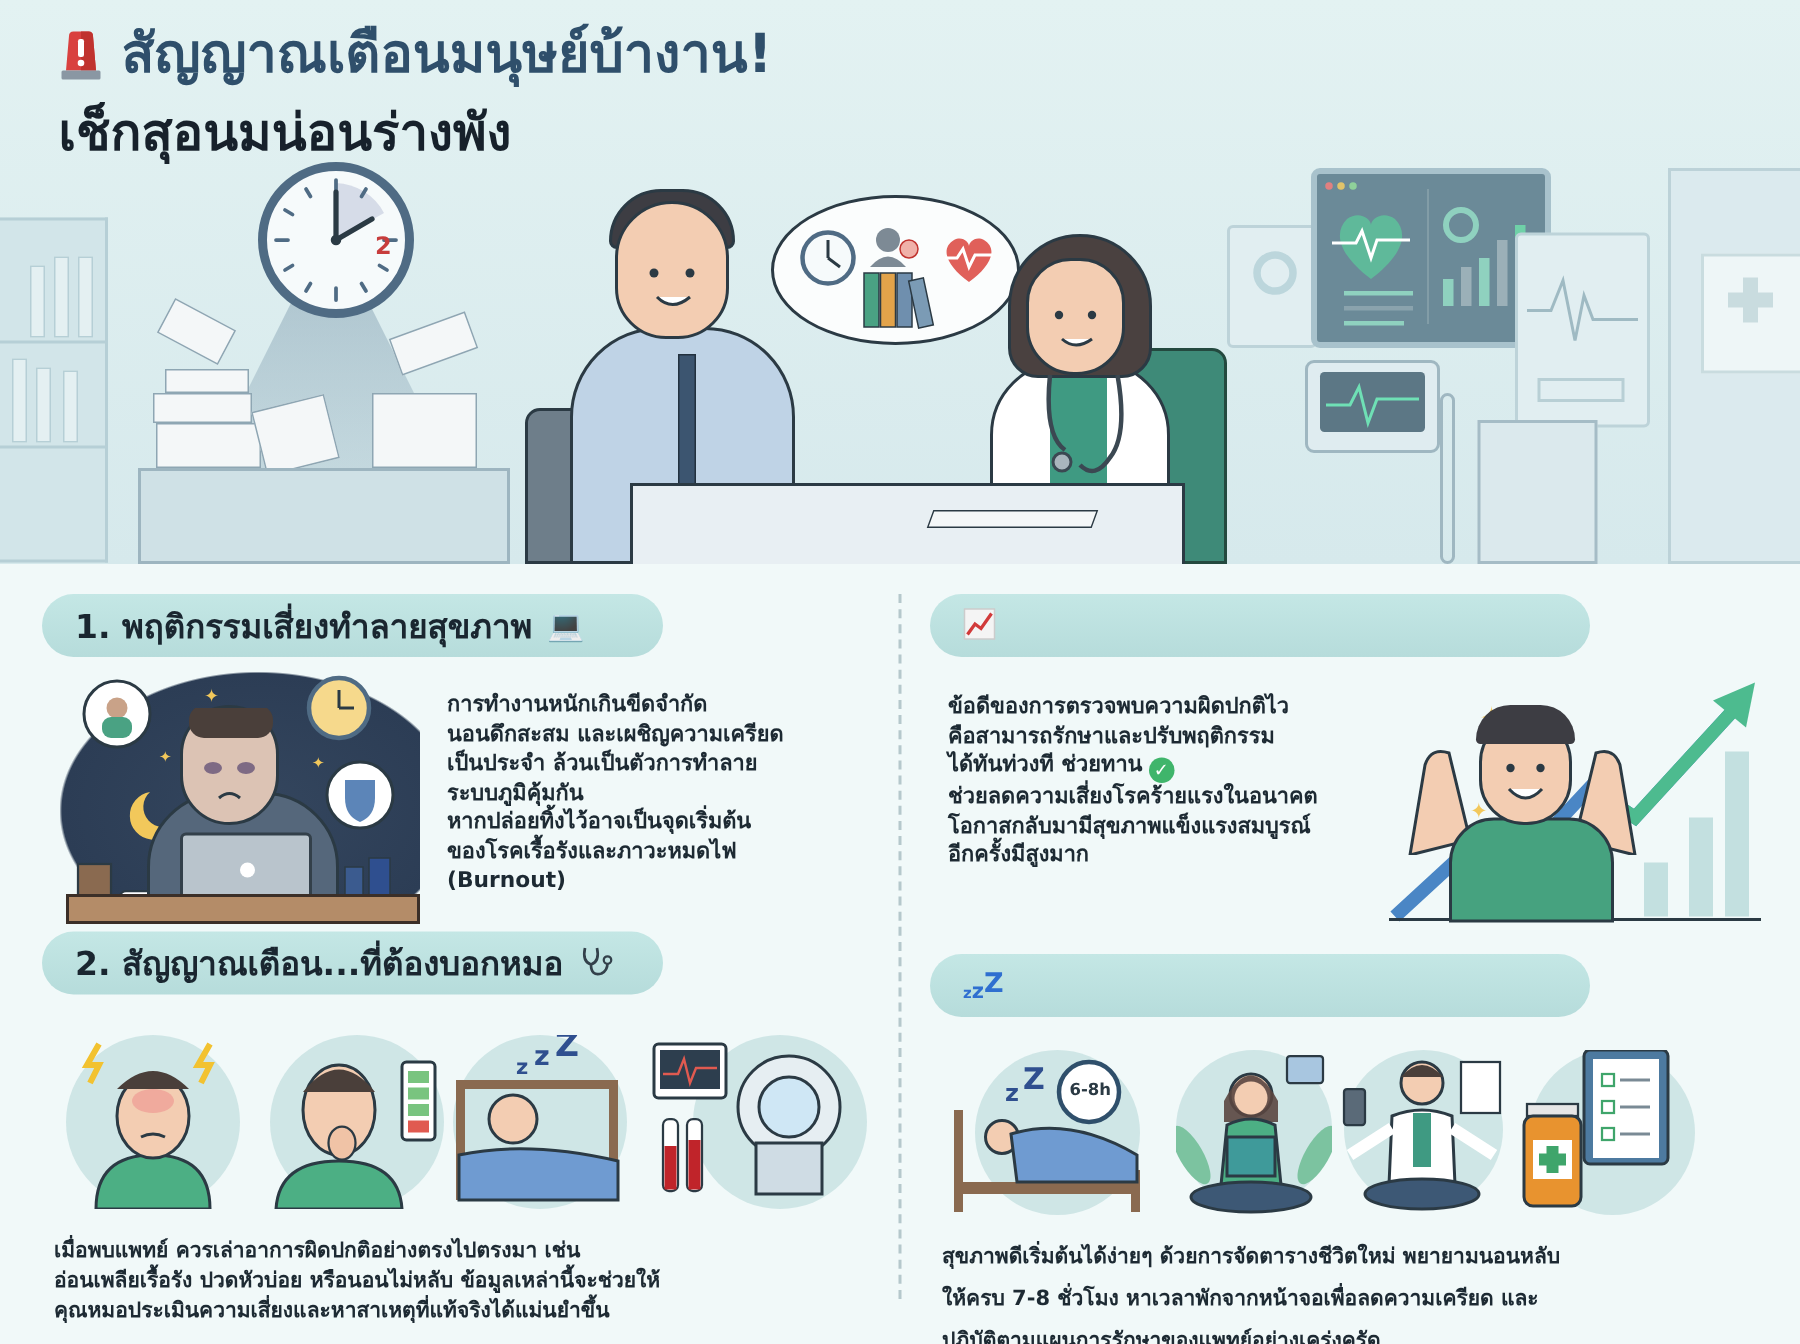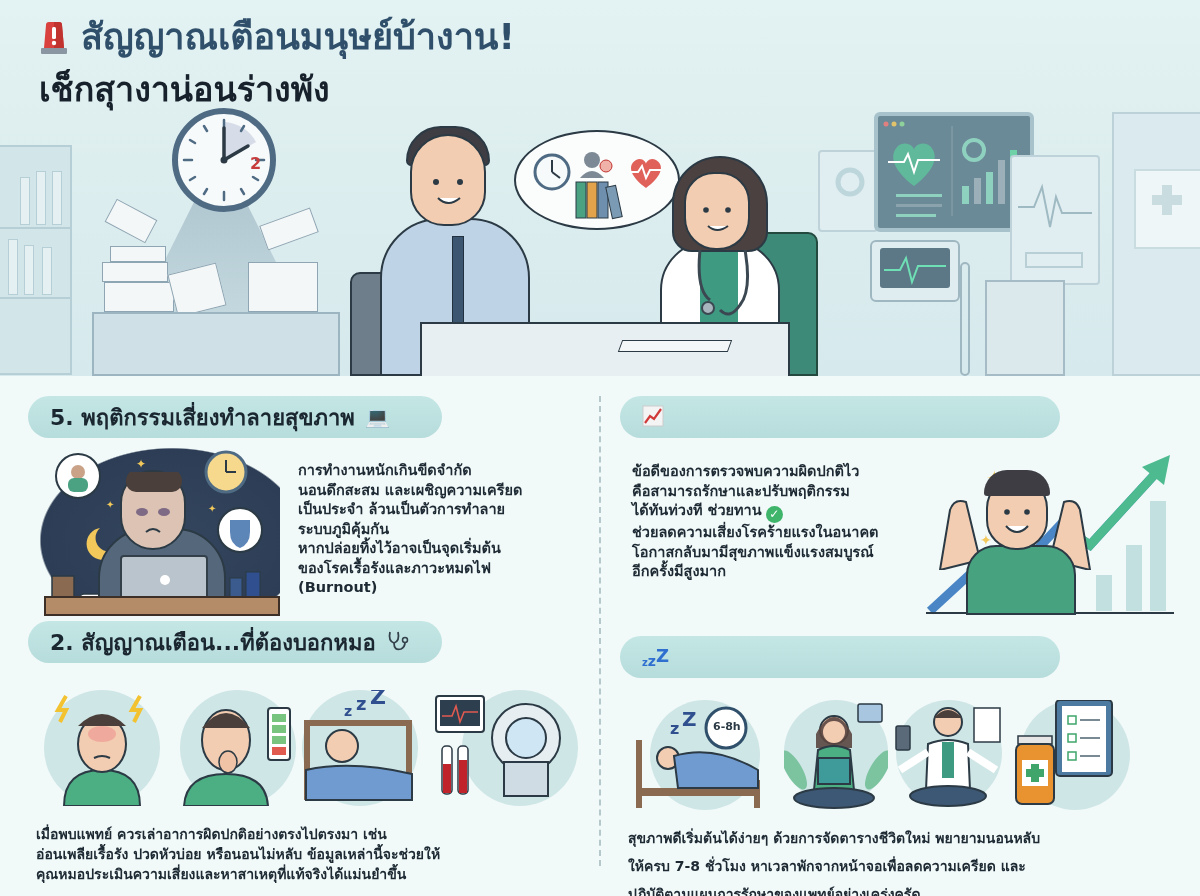--- a/index.html
+++ b/index.html
@@ -215,21 +215,21 @@
         <svg width="30" height="34" viewBox="0 0 30 34">
           <path d="M7 4 Q7 1 10 1 L20 1 Q23 1 23 4 L25 27 L5 27 Z" fill="#d9413f"></path>
           <path d="M15 1 L20 1 Q23 1 23 4 L25 27 L15 27 Z" fill="#c0332f"></path>
           <rect x="2" y="27" width="26" height="6" rx="1" fill="#8a97a3"></rect>
           <rect x="13" y="6" width="4" height="12" rx="1.5" fill="#fff"></rect>
           <circle cx="15" cy="22" r="2.2" fill="#fff"></circle>
         </svg>
       </span>
       <span>สัญญาณเตือนมนุษย์บ้างาน!</span>
     </div>
-    <div class="title-line2">เช็กสุางาน่อนร่างพัง</div>
+    <div class="title-line2">เช็กสุอนมน่อนร่างพัง</div>
   </div>
 
   <div class="speech-bubble">
     <svg width="166" height="100" viewBox="0 0 166 100" style="position:absolute;left:-2px;top:-2px">
       <circle cx="38" cy="42" r="17" fill="#f6fafb" stroke="#4f6b84" stroke-width="3"></circle>
       <line x1="38" y1="42" x2="38" y2="30" stroke="#2b3a44" stroke-width="2"></line>
       <line x1="38" y1="42" x2="46" y2="48" stroke="#2b3a44" stroke-width="2"></line>
       <circle cx="78" cy="30" r="8" fill="#7d8a95"></circle>
       <path d="M66 48 Q78 34 90 48 Z" fill="#7d8a95"></path>
       <circle cx="92" cy="36" r="6" fill="#f0b1a9" stroke="#c0332f" stroke-width="1"></circle>
@@ -315,21 +315,21 @@
           <rect x="16" y="24" width="30" height="10" fill="#c9dcdf"></rect>
         </svg></div>
   </div>
 </div>
 
 <div class="content">
   <div class="divider-v"></div>
 </div>
 
 <div class="section-pill" style="left:28px;top:396px;width:414px">
-  <span>5. พฤติกรรมเสี่ยงทำลายสุขภาพ</span>
+  <span>1. พฤติกรรมเสี่ยงทำลายสุขภาพ</span>
   <span class="pill-emoji">💻</span>
 </div>
 <div class="scene-night">
   <svg width="240" height="168" viewBox="0 0 240 168" style="position:absolute;left:0;top:0">
     <circle cx="38" cy="28" r="22" fill="#fff" stroke="#2b3a44" stroke-width="2"></circle>
     <circle cx="38" cy="24" r="7" fill="#c9a288"></circle>
       <rect x="28" y="30" width="20" height="14" rx="6" fill="#4aa283"></rect>
     <circle cx="186" cy="24" r="20" fill="#f6d98c" stroke="#4f6b84" stroke-width="3"></circle>
     <line x1="186" y1="24" x2="186" y2="12" stroke="#2b3a44" stroke-width="2"></line>
       <line x1="186" y1="24" x2="196" y2="24" stroke="#2b3a44" stroke-width="2"></line>

